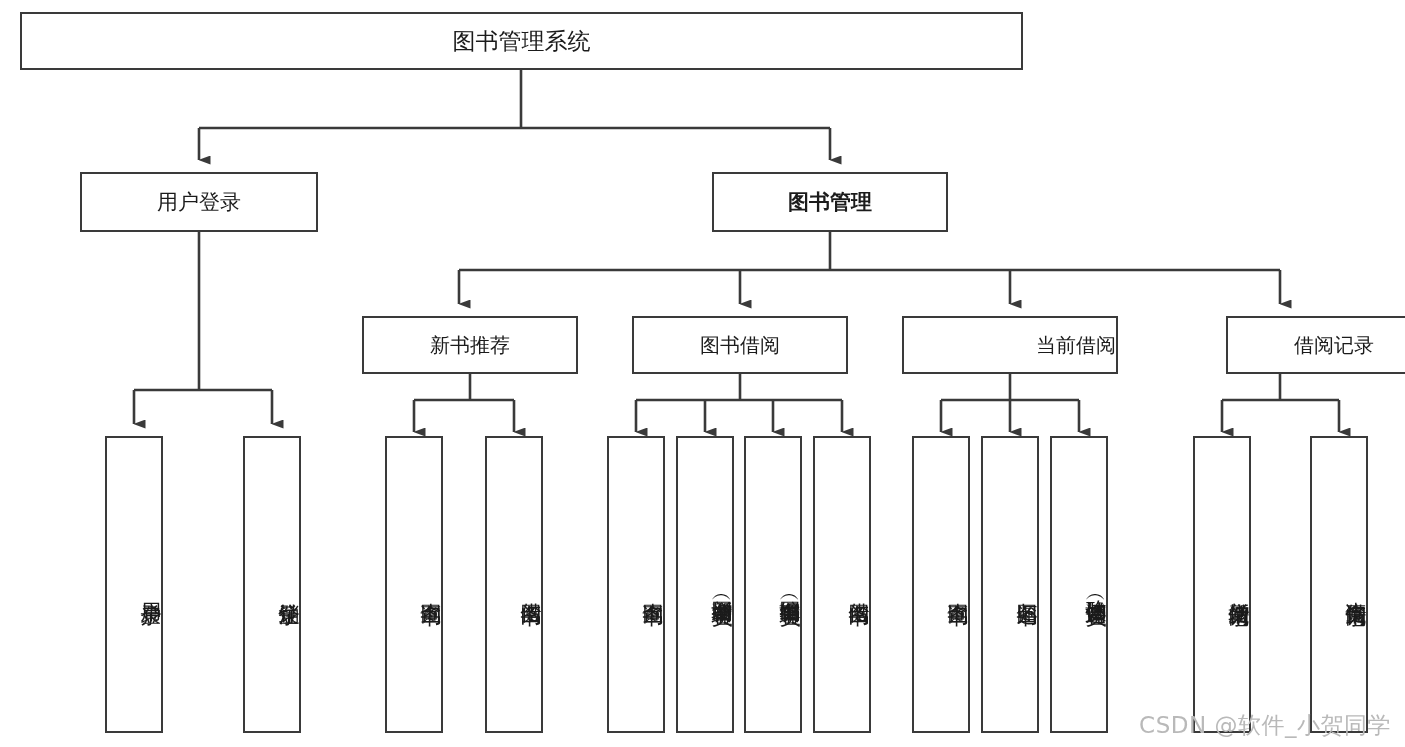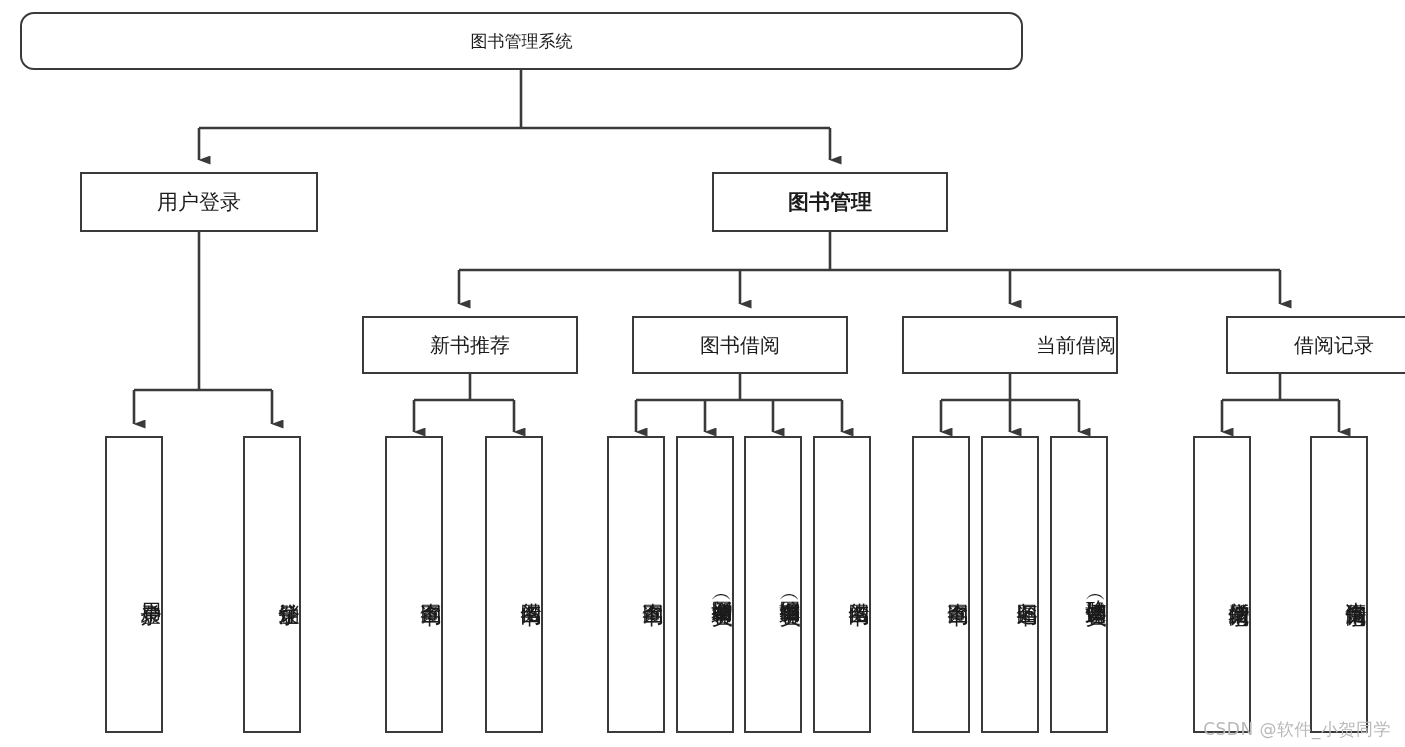--- a/index.html
+++ b/index.html
@@ -31,22 +31,21 @@
     box-sizing: border-box;
     background: #ffffff;
     border: 2px solid #3a3a3a;
     display: flex;
     align-items: center;
     justify-content: center;
     color: #1b1b1b;
     z-index: 2;
   }
   .node.level-0 {
-    font-size: 17px;
-    border-radius: 14px;
+    font-size: 23px;
   }
   .node.level-1 {
     font-size: 21px;
   }
   .node.level-2 {
     font-size: 20px;
   }
   .node.leaf {
     font-size: 21px;
     writing-mode: vertical-rl;
@@ -58,21 +57,21 @@
     line-height: 1.02;
   }
   .node .label {
     display: block;
     white-space: nowrap;
   }
   .watermark {
     position: absolute;
     right: 14px;
     bottom: 6px;
-    font-size: 17px;
+    font-size: 23px;
     color: #b9b9b9;
     letter-spacing: 0.5px;
     z-index: 5;
     white-space: nowrap;
   }
 </style>
 </head>
 <body>
 
 <div id="diagram-root">

